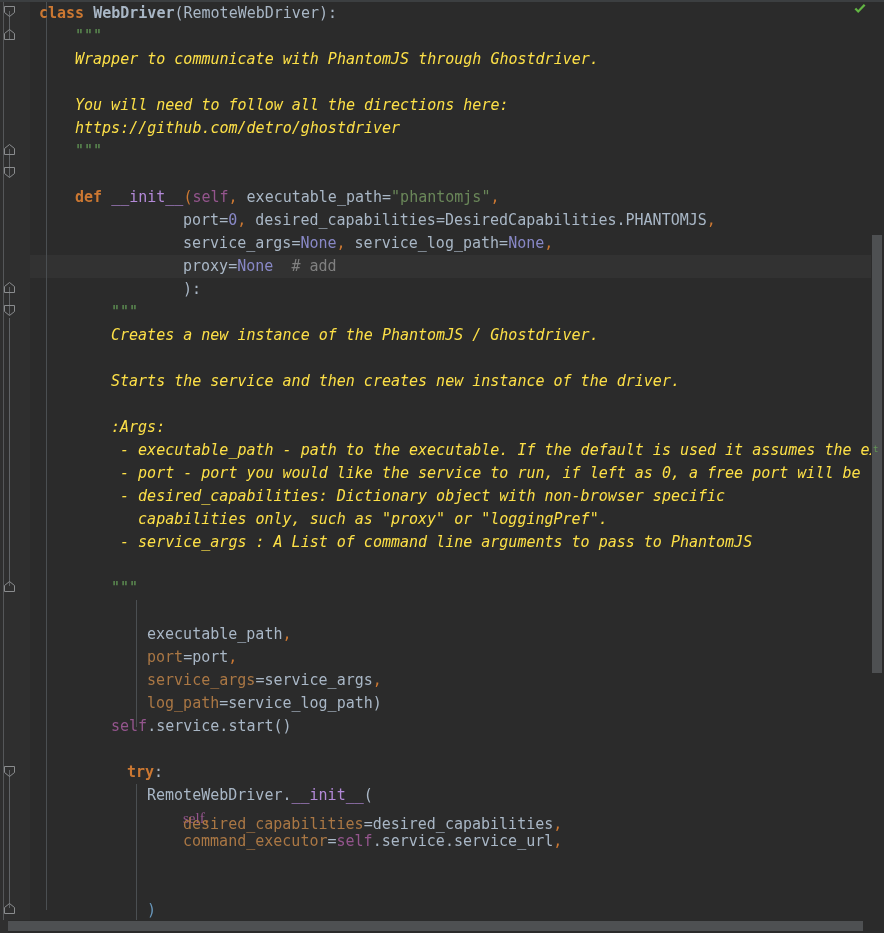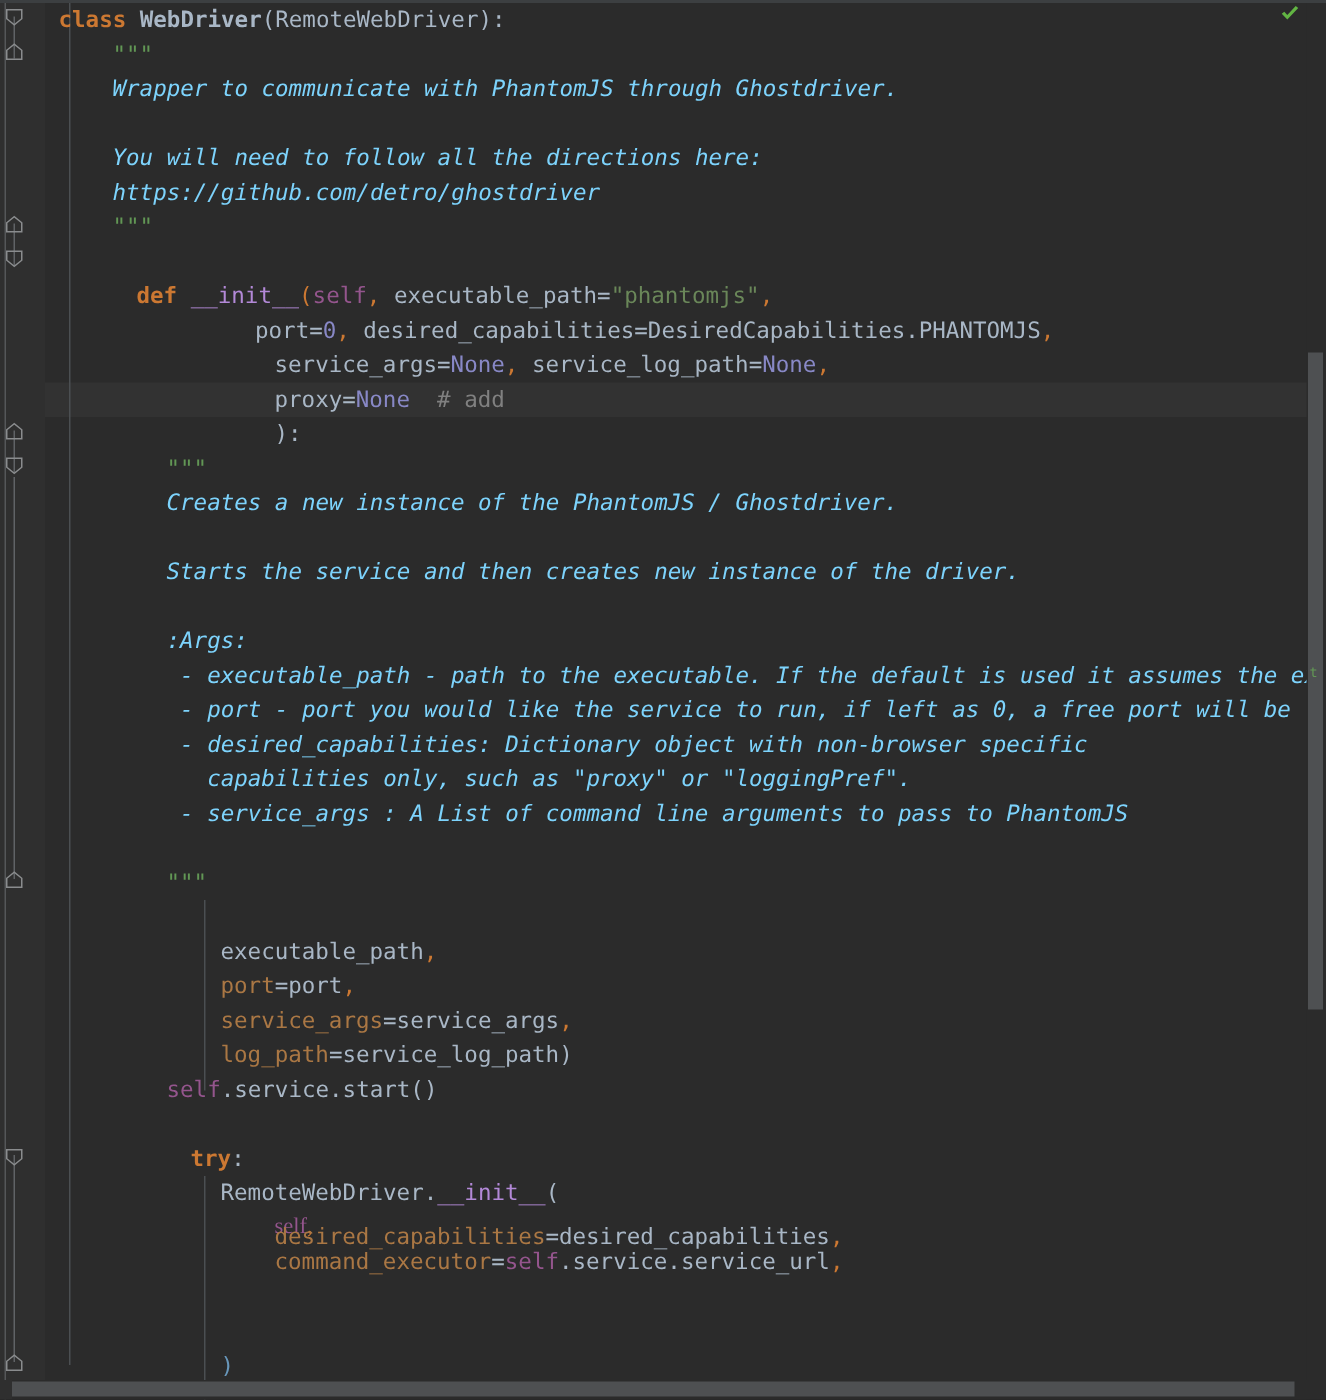--- a/index.html
+++ b/index.html
@@ -94,21 +94,21 @@
   
   .kw   { color: #cc7832; font-weight: bold; }
   .clsname { color: #a9b7c6; font-weight: bold; }
   .fnm  { color: #b389d8; }
   .self { color: #94558d; }
   .kwarg{ color: #aa7744; }
   .num  { color: #6897bb; }
   .cnst { color: #8888c6; }
   .str  { color: #6a8759; }
   .cmt  { color: #808080; }
-  .doc  { color: #7dd3fc; font-style: italic; }
+  .doc  { color: #fde047; font-style: italic; }
   .docq { color: #629755; }
   .comma{ color: #cc7832; }
   .plain{ color: #a9b7c6; }
 
   
   .vscroll-track {
     position: absolute;
     right: 0; top: 0;
     width: 13px;
     height: 933px;
@@ -185,22 +185,22 @@
       <div class="indent-guide" style="left: 106px; top: 600px; height: 127px;"></div>
       <div class="indent-guide" style="left: 106px; top: 784px; height: 149px;"></div>
       <div class="line" style="top: 2px; left: 9px;"><span class="kw">class</span><span class="plain"> </span><span class="clsname">WebDriver</span><span class="plain">(</span><span class="plain">RemoteWebDriver</span><span class="plain">):</span></div>
       <div class="line" style="top: 25px; left: 45px;"><span class="docq">"""</span></div>
       <div class="line" style="top: 48px; left: 45px;"><span class="doc">Wrapper to communicate with PhantomJS through Ghostdriver.</span></div>
       <div class="line" style="top: 71px; left: 45px;"><span class="doc"></span></div>
       <div class="line" style="top: 94px; left: 45px;"><span class="doc">You will need to follow all the directions here:</span></div>
       <div class="line" style="top: 117px; left: 45px;"><span class="doc">https://github.com/detro/ghostdriver</span></div>
       <div class="line" style="top: 140px; left: 45px;"><span class="docq">"""</span></div>
       <div class="line" style="top: 163px; left: 9px;"><span class="plain"></span></div>
-      <div class="line" style="top: 186px; left: 45px; margin-left: 16px;"><span class="kw">def</span><span class="plain"> </span><span class="fnm">__init__</span><span class="comma">(</span><span class="self">self</span><span class="comma">,</span><span class="plain"> executable_path</span><span class="plain">=</span><span class="str">"phantomjs"</span><span class="comma">,</span></div>
-      <div class="line" style="top: 209px; left: 140px;"><span class="plain">port</span><span class="plain">=</span><span class="cnst">0</span><span class="comma">,</span><span class="plain"> desired_capabilities</span><span class="plain">=</span><span class="plain">DesiredCapabilities.PHANTOMJS</span><span class="comma">,</span></div>
+      <div class="line" style="top: 186px; left: 45px;"><span class="kw">def</span><span class="plain"> </span><span class="fnm">__init__</span><span class="comma">(</span><span class="self">self</span><span class="comma">,</span><span class="plain"> executable_path</span><span class="plain">=</span><span class="str">"phantomjs"</span><span class="comma">,</span></div>
+      <div class="line" style="top: 209px; left: 153px;"><span class="plain">port</span><span class="plain">=</span><span class="cnst">0</span><span class="comma">,</span><span class="plain"> desired_capabilities</span><span class="plain">=</span><span class="plain">DesiredCapabilities.PHANTOMJS</span><span class="comma">,</span></div>
       <div class="line" style="top: 232px; left: 153px;"><span class="plain">service_args</span><span class="plain">=</span><span class="cnst">None</span><span class="comma">,</span><span class="plain"> service_log_path</span><span class="plain">=</span><span class="cnst">None</span><span class="comma">,</span></div>
       <div class="line" style="top: 255px; left: 153px;"><span class="plain">proxy</span><span class="plain">=</span><span class="cnst">None</span><span class="plain">  </span><span class="cmt"># add</span></div>
       <div class="line" style="top: 278px; left: 153px;"><span class="plain">):</span></div>
       <div class="line" style="top: 301px; left: 81px;"><span class="docq">"""</span></div>
       <div class="line" style="top: 324px; left: 81px;"><span class="doc">Creates a new instance of the PhantomJS / Ghostdriver.</span></div>
       <div class="line" style="top: 347px; left: 81px;"><span class="doc"></span></div>
       <div class="line" style="top: 370px; left: 81px;"><span class="doc">Starts the service and then creates new instance of the driver.</span></div>
       <div class="line" style="top: 393px; left: 81px;"><span class="doc"></span></div>
       <div class="line" style="top: 416px; left: 81px;"><span class="doc">:Args:</span></div>
       <div class="line" style="top: 439px; left: 81px;"><span class="doc"> - executable_path - path to the executable. If the default is used it assumes the executable is in t</span></div>

